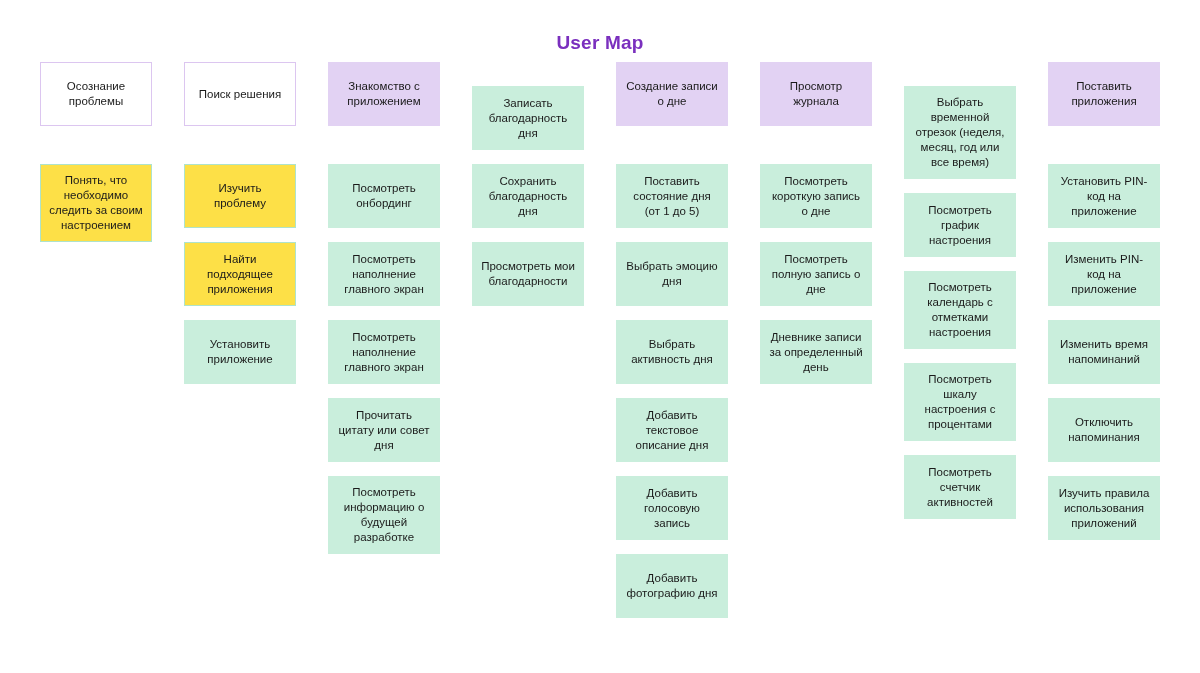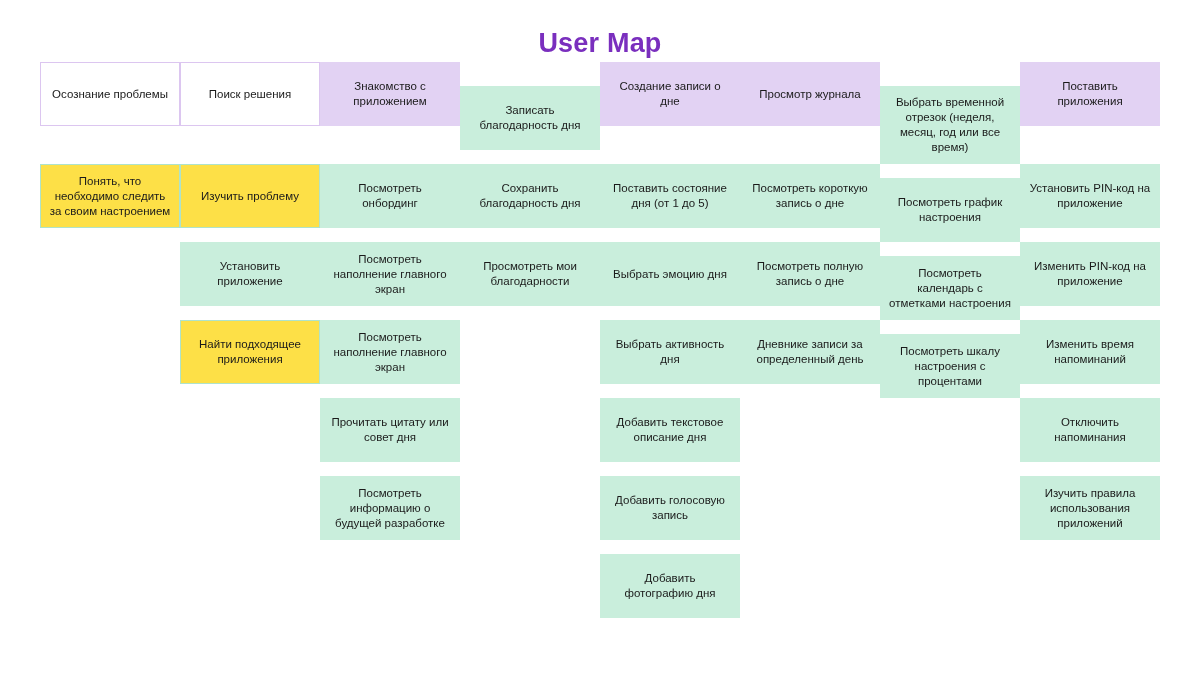--- a/index.html
+++ b/index.html
@@ -10,38 +10,38 @@
   body {
     width: 1200px;
     height: 673px;
     font-family: "Liberation Sans", sans-serif;
     color: #1a1a1a;
     overflow: hidden;
   }
 
   #page-title {
     text-align: center;
-    font-size: 27px;
+    font-size: 19px;
     font-weight: bold;
     color: #7A2FBE;
     letter-spacing: 0.2px;
     margin: 0;
     padding-top: 24px;
     padding-bottom: 0;
     height: 38px;
     line-height: 38px;
   }
 
   #map-grid {
     margin: 0 auto;
     padding: 0;
     width: 1120px;
     display: grid;
     grid-template-columns: repeat(8, 1fr);
-    column-gap: 0;
+    column-gap: 32px;
     align-items: start;
   }
 
   .map-column {
     display: flex;
     flex-direction: column;
     gap: 14px;
   }
 
   .cell {
@@ -91,22 +91,22 @@
 <div id="map-grid">
     <div class="map-column">
       <div class="cell header outline-purple">Осознание проблемы</div>
       <div class="spacer-row"></div>
       <div class="cell outline-green">Понять, что необходимо следить за своим настроением</div>
     </div>
     <div class="map-column">
       <div class="cell header outline-purple">Поиск решения</div>
       <div class="spacer-row"></div>
       <div class="cell outline-green">Изучить проблему</div>
+      <div class="cell outline-green">Найти подходящее приложения</div>
       <div class="cell fill-green">Установить приложение</div>
-      <div class="cell outline-green">Найти подходящее приложения</div>
     </div>
     <div class="map-column">
       <div class="cell header fill-purple">Знакомство с приложением</div>
       <div class="spacer-row"></div>
       <div class="cell fill-green">Посмотреть онбординг</div>
       <div class="cell fill-green">Посмотреть наполнение главного экран</div>
       <div class="cell fill-green">Посмотреть наполнение главного экран</div>
       <div class="cell fill-green">Прочитать цитату или совет дня</div>
       <div class="cell fill-green">Посмотреть информацию о будущей разработке</div>
     </div>
@@ -132,20 +132,21 @@
       <div class="cell fill-green">Посмотреть короткую запись о дне</div>
       <div class="cell fill-green">Посмотреть полную запись о дне</div>
       <div class="cell fill-green">Дневнике записи за определенный день</div>
     </div>
     <div class="map-column">
       <div class="spacer-row"></div>
       <div class="cell fill-green">Выбрать временной отрезок (неделя, месяц, год или все время)</div>
       <div class="cell fill-green">Посмотреть график настроения</div>
       <div class="cell fill-green">Посмотреть календарь с отметками настроения</div>
       <div class="cell fill-green">Посмотреть шкалу настроения с процентами</div>
+      <div class="cell fill-green">Посмотреть счетчик активностей</div>
     </div>
     <div class="map-column">
       <div class="cell header fill-purple">Поставить приложения</div>
       <div class="spacer-row"></div>
       <div class="cell fill-green">Установить PIN-код на приложение</div>
       <div class="cell fill-green">Изменить PIN-код на приложение</div>
       <div class="cell fill-green">Изменить время напоминаний</div>
       <div class="cell fill-green">Отключить напоминания</div>
       <div class="cell fill-green">Изучить правила использования приложений</div>
     </div>

